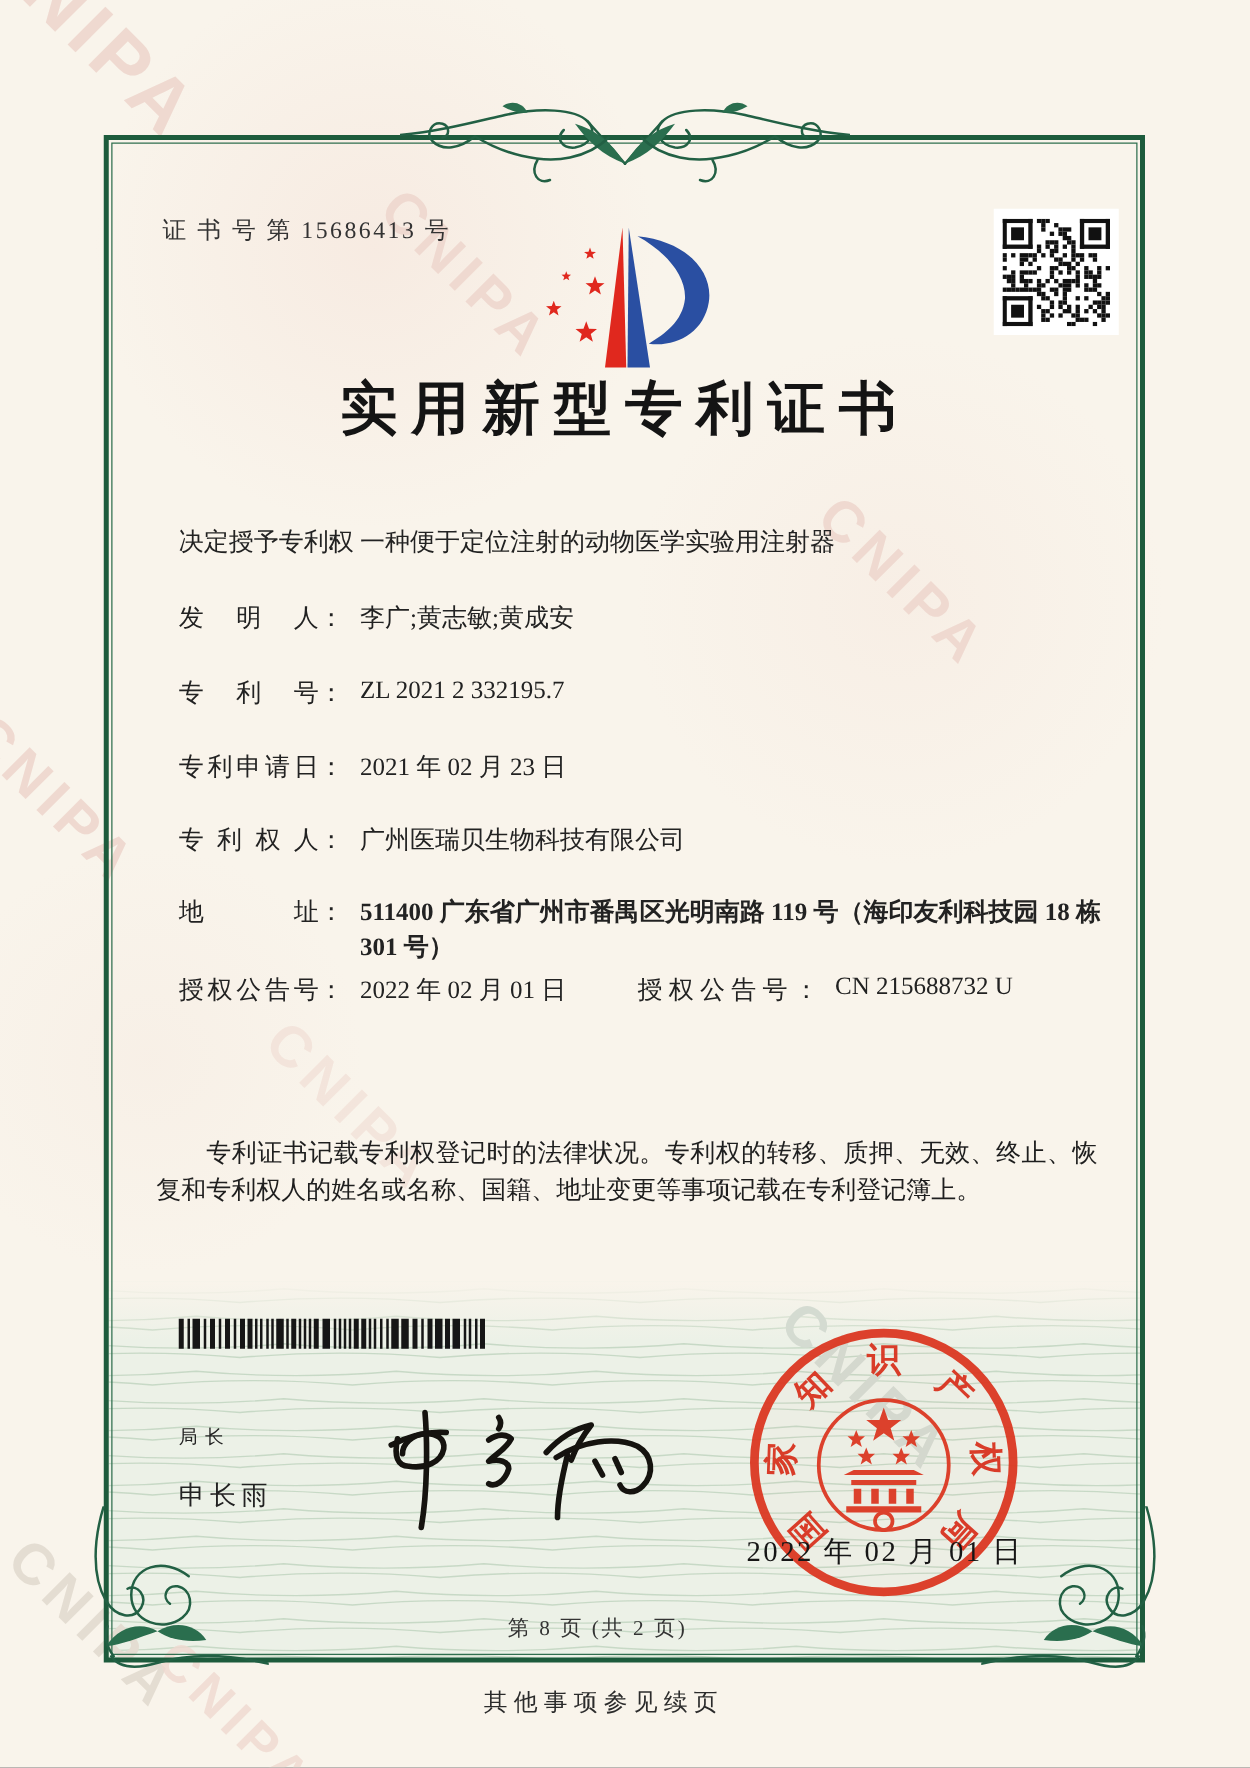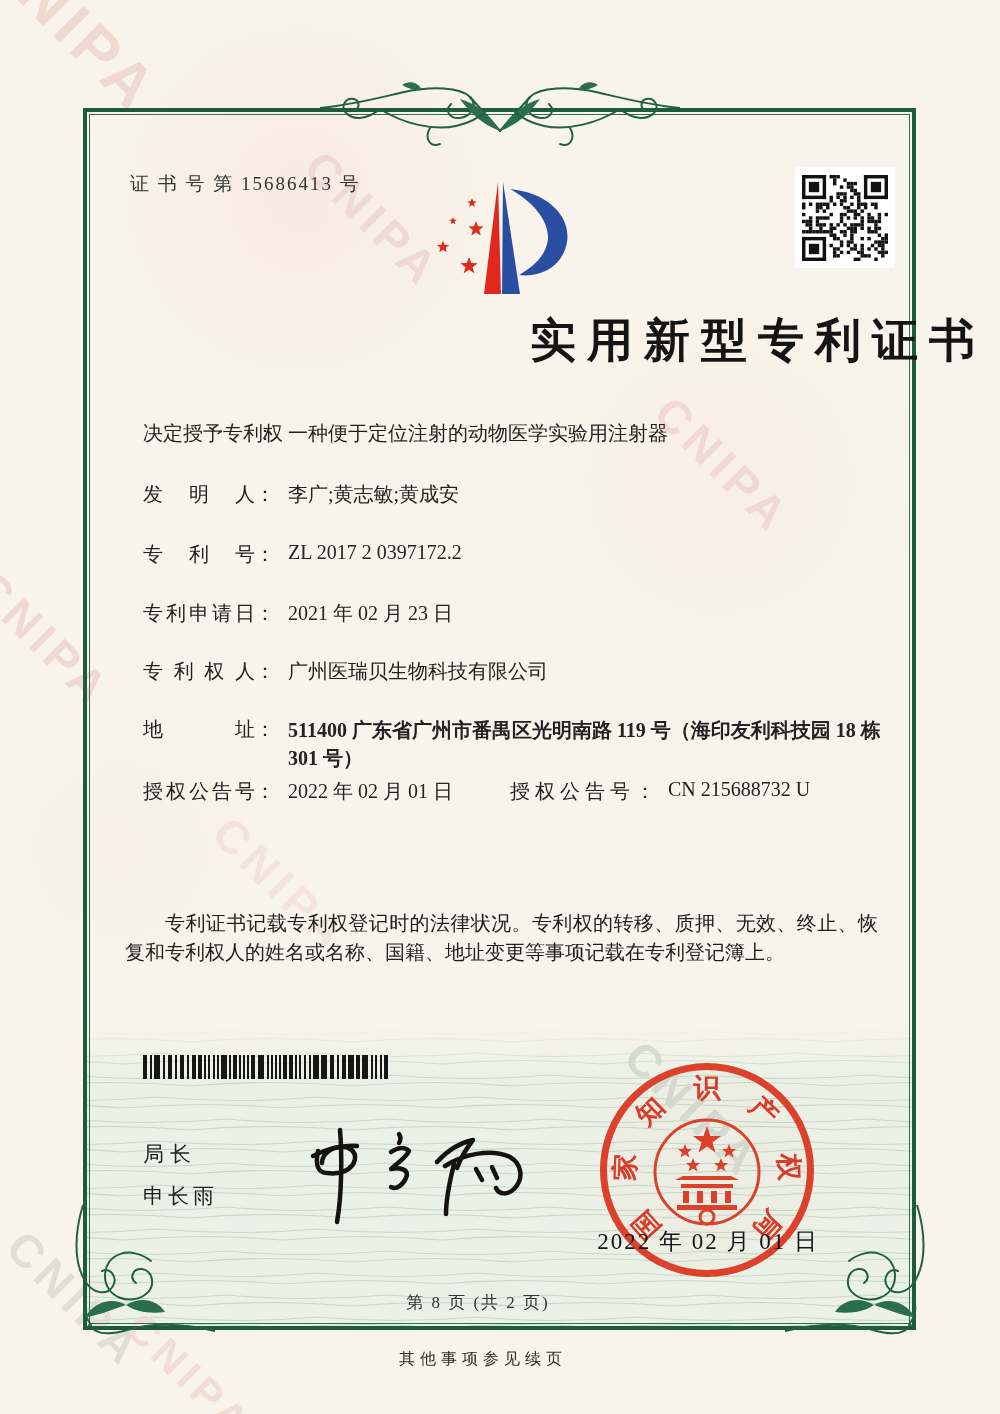--- a/index.html
+++ b/index.html
@@ -26,52 +26,52 @@
          box-sizing:border-box;z-index:4;pointer-events:none;}
   .frame-inner{position:absolute;inset:2px;border:1px solid #2f6f4f;}
   .orn{position:absolute;z-index:5;pointer-events:none;}
   .orn path{stroke:#226044;fill:none;stroke-width:2;stroke-linecap:round;}
   .orn .fill{fill:#2a6e4e;stroke:none;}
   
   .cert-no{position:absolute;left:130px;top:171px;font-size:19px;letter-spacing:2px;color:#333;z-index:6;}
   .logo{position:absolute;left:420px;top:163px;z-index:6;}
   .qr-box{position:absolute;left:795px;top:167px;width:100px;height:101px;background:#fff;z-index:6;}
   .qr-box svg{position:absolute;left:7px;top:8px;}
-  .title{position:absolute;left:0;right:0;top:296px;margin:14px;text-align:right;font-size:46px;
+  .title{position:absolute;left:0;right:0;top:296px;margin:0;text-align:center;font-size:46px;
          font-weight:bold;color:#141414;letter-spacing:11px;z-index:6;}
   
   .field-row{position:absolute;left:143px;font-size:20px;color:#222;z-index:6;white-space:nowrap;}
   .flabel{display:inline-block;width:112px;text-align:justify;text-align-last:justify;vertical-align:top;}
   .fcolon{vertical-align:top;}
   .fvalue{margin-left:8px;vertical-align:top;}
   .addr .fvalue{display:inline-block;width:600px;line-height:28px;white-space:normal;font-weight:bold;}
   .gn{position:absolute;left:367px;top:0;}
   .gn .glabel{letter-spacing:5px;}
   .body-p{position:absolute;left:125px;width:753px;margin:0;font-size:20px;line-height:29px;
           text-align:justify;text-indent:2em;color:#1e1e1e;z-index:6;}
   
   .barcode{position:absolute;left:143px;top:1055px;width:252px;height:24px;z-index:6;font-size:0;}
   .barcode i{display:inline-block;height:100%;background:#161616;}
-  .sig-title{position:absolute;left:143px;top:1140px;font-size:21px;letter-spacing:6px;color:#222;z-index:6;}
+  .sig-title{position:absolute;left:143px;top:1140px;font-size:15px;letter-spacing:6px;color:#222;z-index:6;}
   .sig-name{position:absolute;left:143px;top:1182px;font-size:21px;letter-spacing:4px;color:#222;z-index:6;}
   .signature{position:absolute;left:295px;top:1112px;z-index:6;}
   .signature path{fill:none;stroke:#15130f;stroke-width:4.5;stroke-linecap:round;stroke-linejoin:round;}
   .seal{position:absolute;left:600px;top:1063px;width:200px;height:200px;border:7px solid #dc3822;
         border-radius:50%;z-index:7;opacity:.95;background:rgba(223,56,35,0.02);}
   #seal-text span{position:absolute;left:50%;top:50%;width:30px;height:30px;margin:-15px 0 0 -15px;
         font-size:27px;font-weight:bold;color:#d8331f;text-align:center;line-height:30px;
         transform-origin:center;}
   .emblem{position:absolute;left:50%;top:50%;transform:translate(-50%,-50%);}
   .emblem *{fill:#dc3822;}
   .emblem .ln{fill:none;stroke:#dc3822;}
   .seal-date{position:absolute;left:592px;width:232px;top:1226px;text-align:center;font-size:23px;
         letter-spacing:2px;color:#161616;z-index:8;}
   .page-info{position:absolute;left:0;right:44px;top:1291px;text-align:center;font-size:17px;
         letter-spacing:2px;color:#333;z-index:6;}
-  .continuation{position:absolute;left:0;right:34px;top:1349px;text-align:center;font-size:16px;
+  .continuation{position:absolute;left:0;right:34px;top:1349px;text-align:center;font-size:19px;
         letter-spacing:5px;color:#2b2b2b;z-index:6;}
 </style>
 </head>
 <body>
 
 <div class="page">
 
   <span class="wm wm-pink" style="left:-38px;top:-12px;font-size:62px;">CNIPA</span>
   <span class="wm wm-pink" style="left:288px;top:192px;font-size:46px;">CNIPA</span>
   <span class="wm wm-pink" style="left:638px;top:438px;font-size:46px;">CNIPA</span>
@@ -367,21 +367,21 @@
   <div class="field-row" style="top:420px;">
     <span class="flabel">决定授予专利权</span><span class="fcolon">：</span>
     <span class="fvalue">一种便于定位注射的动物医学实验用注射器</span>
   </div>
   <div class="field-row" style="top:481px;">
     <span class="flabel">发明人</span><span class="fcolon">：</span>
     <span class="fvalue">李广;黄志敏;黄成安</span>
   </div>
   <div class="field-row" style="top:541px;">
     <span class="flabel">专利号</span><span class="fcolon">：</span>
-    <span class="fvalue">ZL 2017 2 0397172.2</span>
+    <span class="fvalue">ZL 2021 2 332195.7</span>
   </div>
   <div class="field-row" style="top:600px;">
     <span class="flabel">专利申请日</span><span class="fcolon">：</span>
     <span class="fvalue">2021 年 02 月 23 日</span>
   </div>
   <div class="field-row" style="top:658px;">
     <span class="flabel">专利权人</span><span class="fcolon">：</span>
     <span class="fvalue">广州医瑞贝生物科技有限公司</span>
   </div>
   <div class="field-row addr" style="top:716px;">

